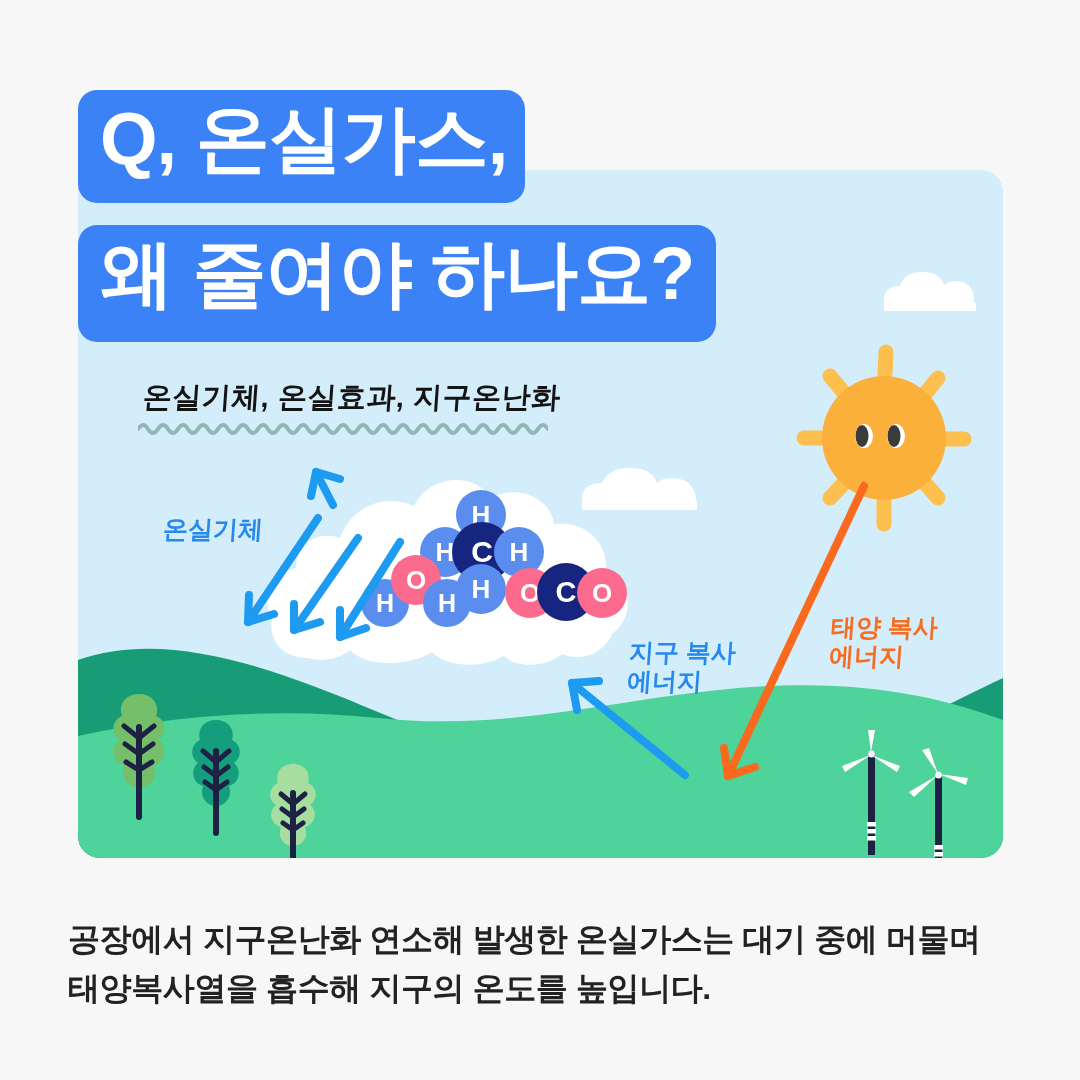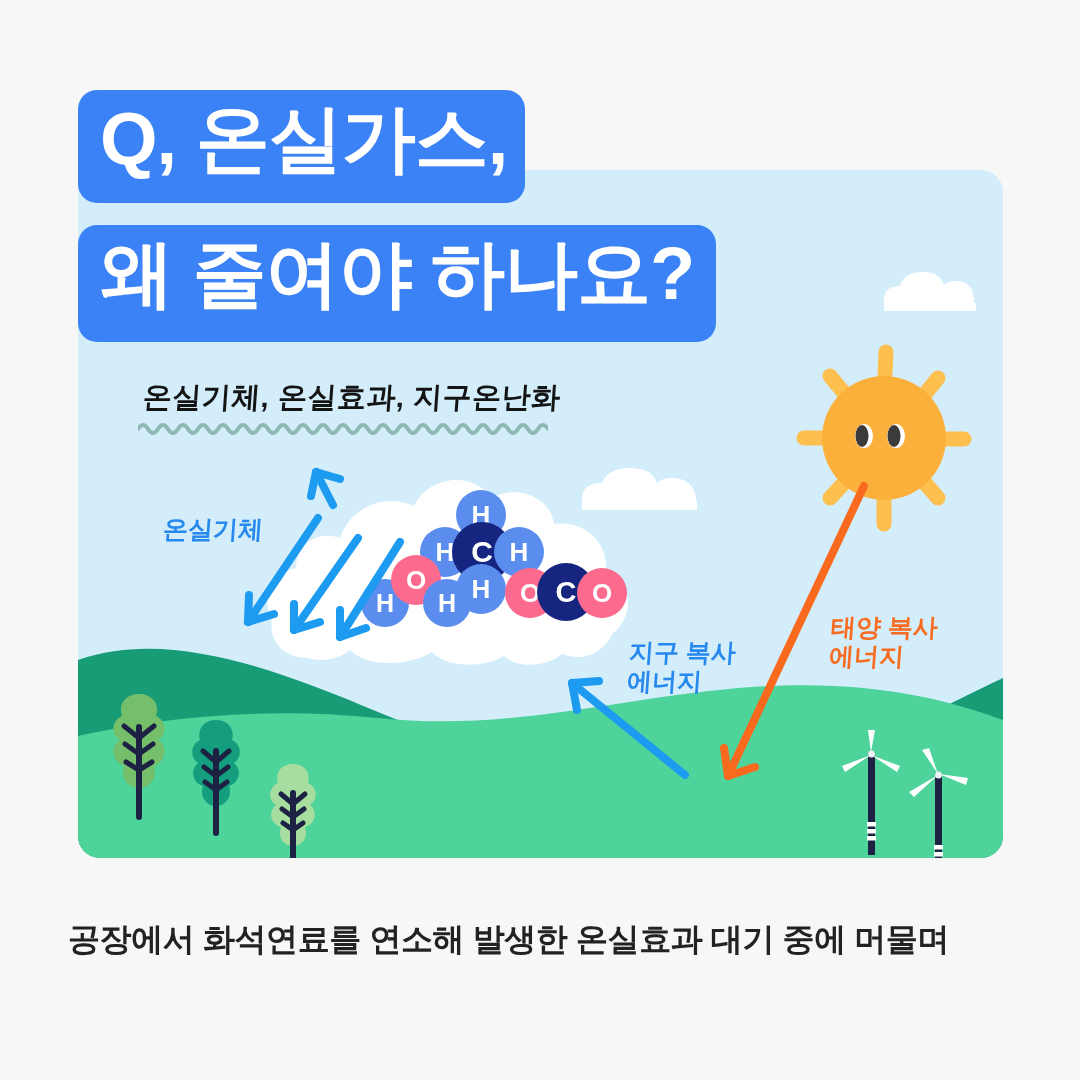--- a/index.html
+++ b/index.html
@@ -309,16 +309,17 @@
     <div class="subtitle-text">온실기체, 온실효과, 지구온난화</div>
     <svg class="subtitle-wave" width="410" height="18" viewBox="0 0 410 18" preserveAspectRatio="none">
       <path d="M0 9 Q5 1 10 9 T20 9 T30 9 T40 9 T50 9 T60 9 T70 9 T80 9 T90 9 T100 9
                T110 9 T120 9 T130 9 T140 9 T150 9 T160 9 T170 9 T180 9 T190 9 T200 9
                T210 9 T220 9 T230 9 T240 9 T250 9 T260 9 T270 9 T280 9 T290 9 T300 9
                T310 9 T320 9 T330 9 T340 9 T350 9 T360 9 T370 9 T380 9 T390 9 T400 9 T410 9" stroke="#8fb8b5" stroke-width="4" fill="none" stroke-linecap="round"></path>
     </svg>
   </div>
 
   <div class="caption">
-    <div>공장에서 화석연료를 연소해 발생한 온실효과 대기 중에 머물며</div>
+    <div>공장에서 지구온난화 연소해 발생한 온실가스는 대기 중에 머물며</div>
+    <div>태양복사열을 흡수해 지구의 온도를 높입니다.</div>
   </div>
 
 </div>
 
 </body></html>

